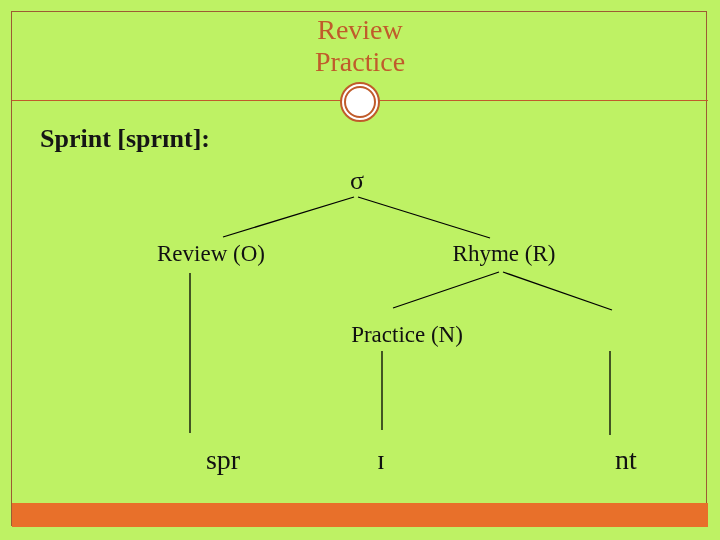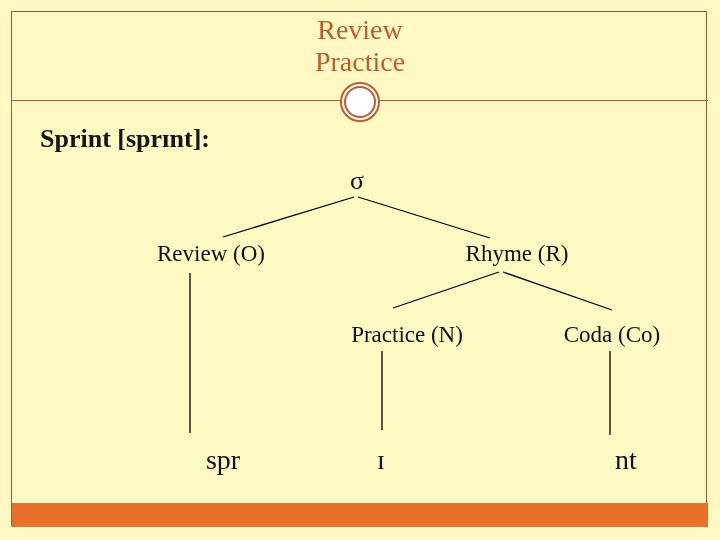--- a/index.html
+++ b/index.html
@@ -4,21 +4,21 @@
 <style>
   html, body {
     margin: 0;
     padding: 0;
     background: #ffffff;
   }
   .slide {
     position: relative;
     width: 720px;
     height: 540px;
-    background: #fef9c3;
+    background: #bef264;
     font-family: "Liberation Serif", "DejaVu Serif", serif;
     overflow: hidden;
   }
   .frame {
     position: absolute;
     left: 11px;
     top: 11px;
     width: 696px;
     height: 515px;
     border: 1.5px solid var(--border-color, #9c5b33);
@@ -114,25 +114,24 @@
       <line x1="190" y1="273" x2="190" y2="433"></line>
       <line x1="382" y1="351" x2="382" y2="430"></line>
       <line x1="610" y1="351" x2="610" y2="435"></line>
     </g>
   </svg>
 
   <div class="node root" style="left:357px; top:166px;">σ</div>
 
   <div class="node" style="left:211px; top:241px;">Review (O)</div>
 
-  <div class="node" style="left:517px; top:241px;">Rhyme (R)</div>
+  <div class="node" style="left:504px; top:241px;">Rhyme (R)</div>
 
   <div class="node" style="left:407px; top:322px;">Practice (N)</div>
 
-  <div class="node" style="left:612px; top:322px;">Coda (Co)</div>
 
   <div class="node leaf" style="left:195px; top:444px;margin-left:28px;">spr</div>
 
   <div class="node leaf" style="left:381px; top:444px;">ɪ</div>
 
   <div class="node leaf" style="left:626px; top:444px;">nt</div>
 
   <div class="bottom-bar"></div>
 
 </div>

